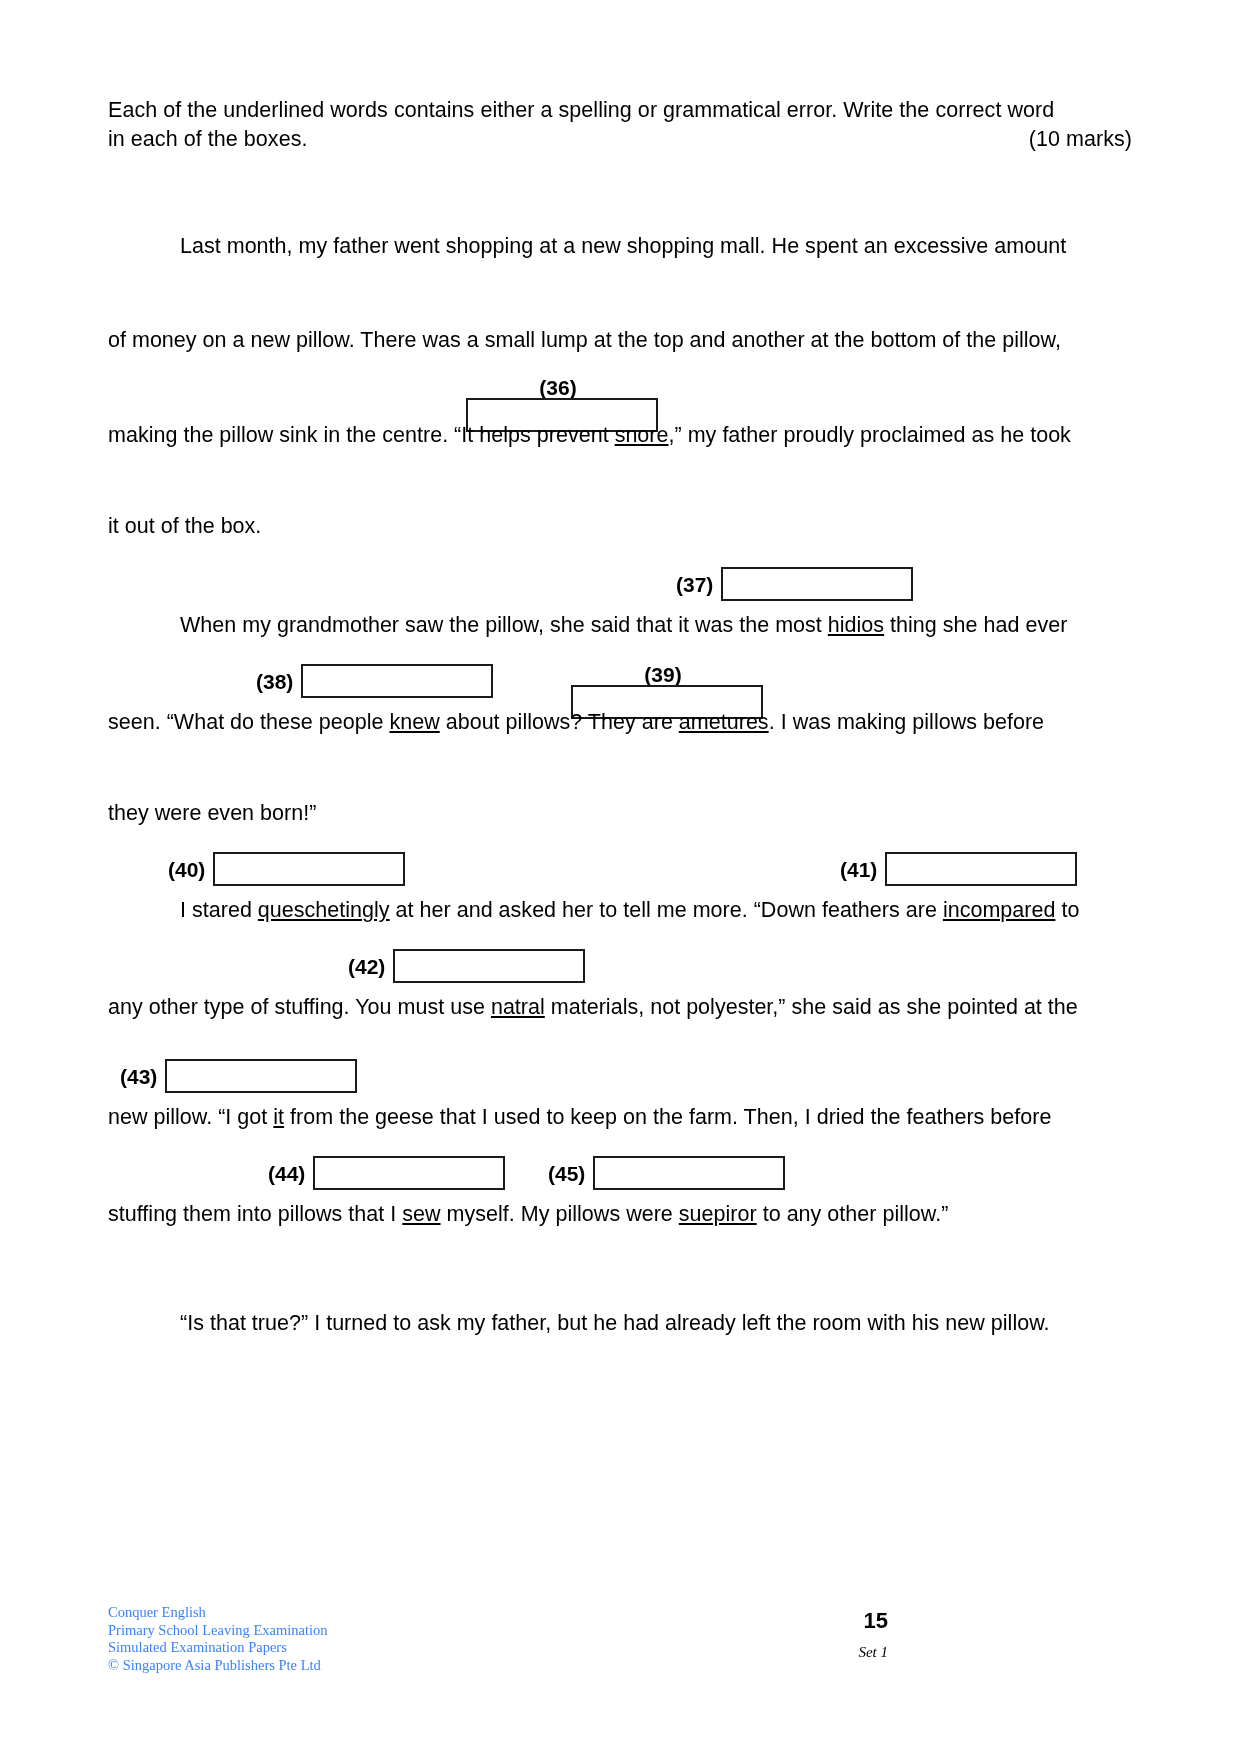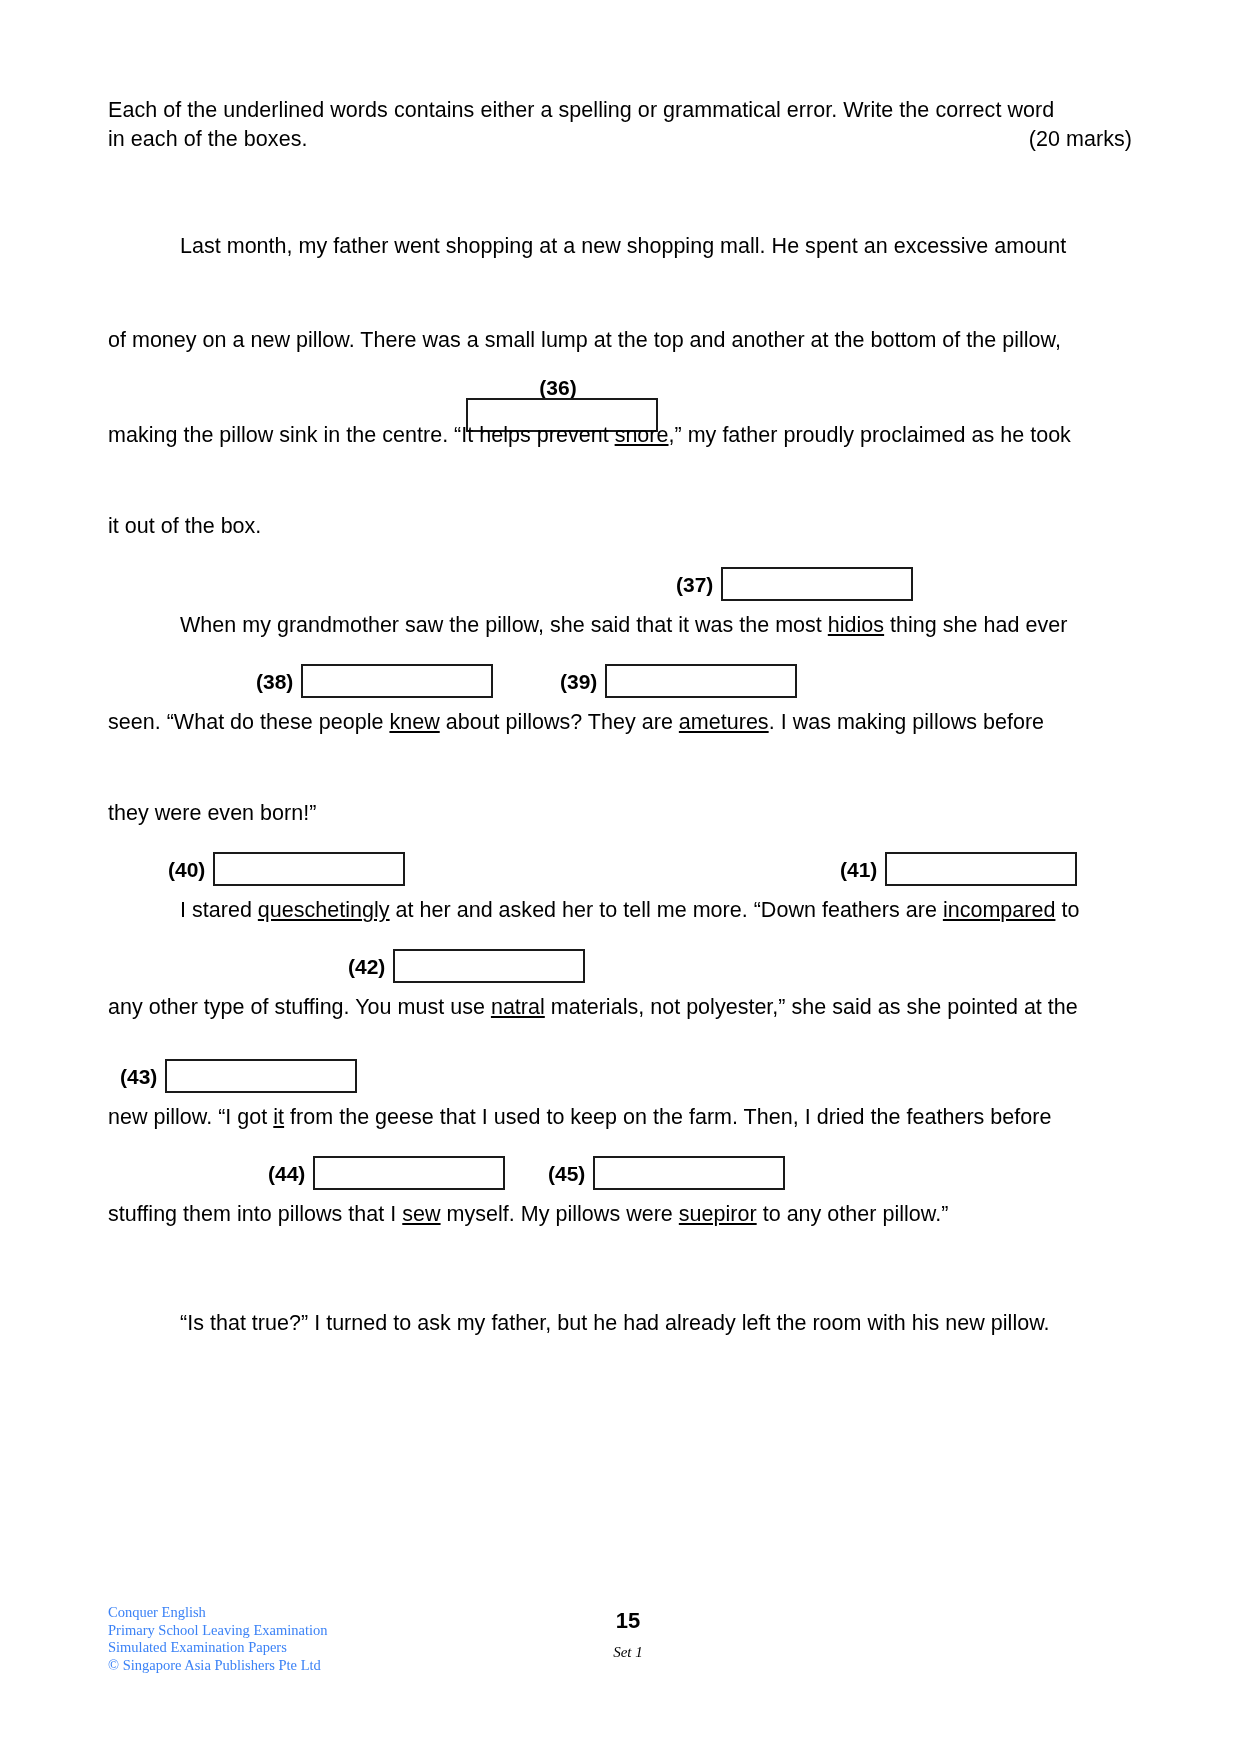--- a/index.html
+++ b/index.html
@@ -113,21 +113,21 @@
     font-family: "Liberation Serif", serif;
     font-size: 14.5px;
     line-height: 17.5px;
     color: #3b82f6;
   }
   .footer-center {
     position: absolute;
     left: 0;
     right: 0;
     top: 4px;
-    text-align: center;
+    text-align: right;
     width: 520px;
     margin-left: 260px;
   }
   .page-number {
     font-family: "Liberation Sans", sans-serif;
     font-size: 22px;
     font-weight: bold;
     line-height: 26px;
   }
   .set-label {
@@ -142,21 +142,21 @@
 <body>
 
 <div class="page">
 
   <div class="content">
 
     <div class="instruction">
       <div>Each of the underlined words contains either a spelling or grammatical error. Write the correct word</div>
       <div class="marks-row">
         <span>in each of the boxes.</span>
-        <span class="marks">(20 marks)</span>
+        <span class="marks">(10 marks)</span>
       </div>
     </div>
 
     <div class="passage">
 
       <div class="ln indent">Last month, my father went shopping at a new shopping mall. He spent an excessive amount</div>
 
       <div class="gap-lg"></div>
 
       <div class="ln">of money on a new pillow. There was a small lump at the top and another at the bottom of the pillow,</div>
@@ -181,21 +181,21 @@
         </div>
       </div>
 
       <div class="ln indent"><span>When my grandmother saw the pillow, she said that it was the most </span><u class="err">hidios</u><span> thing she had ever</span></div>
 
       <div class="boxrow" style="margin-top:24px;">
         <div class="boxitem" style="left:148px;">
           <span class="boxnum">(38)</span>
           <span class="answerbox" style="width:192px;"></span>
         </div>
-        <div class="boxitem" style="left:452px;">
+        <div class="boxitem" style="left:463px;flex-direction:column;">
           <span class="boxnum">(39)</span>
           <span class="answerbox" style="width:192px;"></span>
         </div>
       </div>
 
       <div class="ln"><span>seen. “What do these people </span><u class="err">knew</u><span> about pillows? They are  </span><u class="err">ametures</u><span>. I was making pillows before</span></div>
 
       <div class="gap-md"></div>
 
       <div class="ln">they were even born!”</div>

